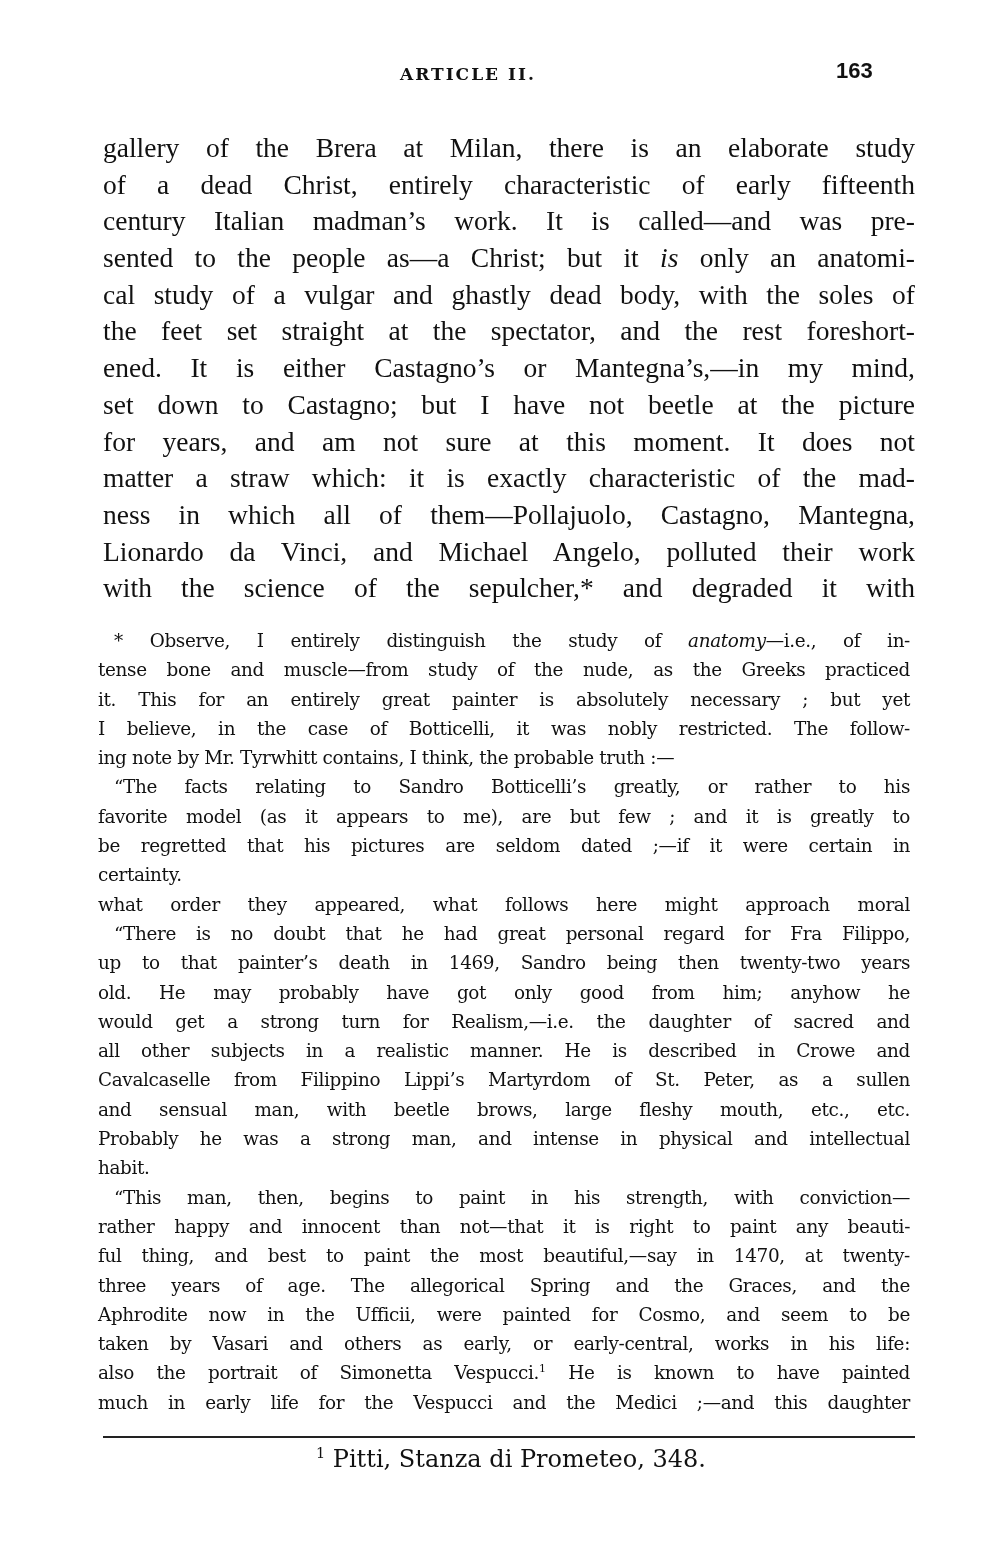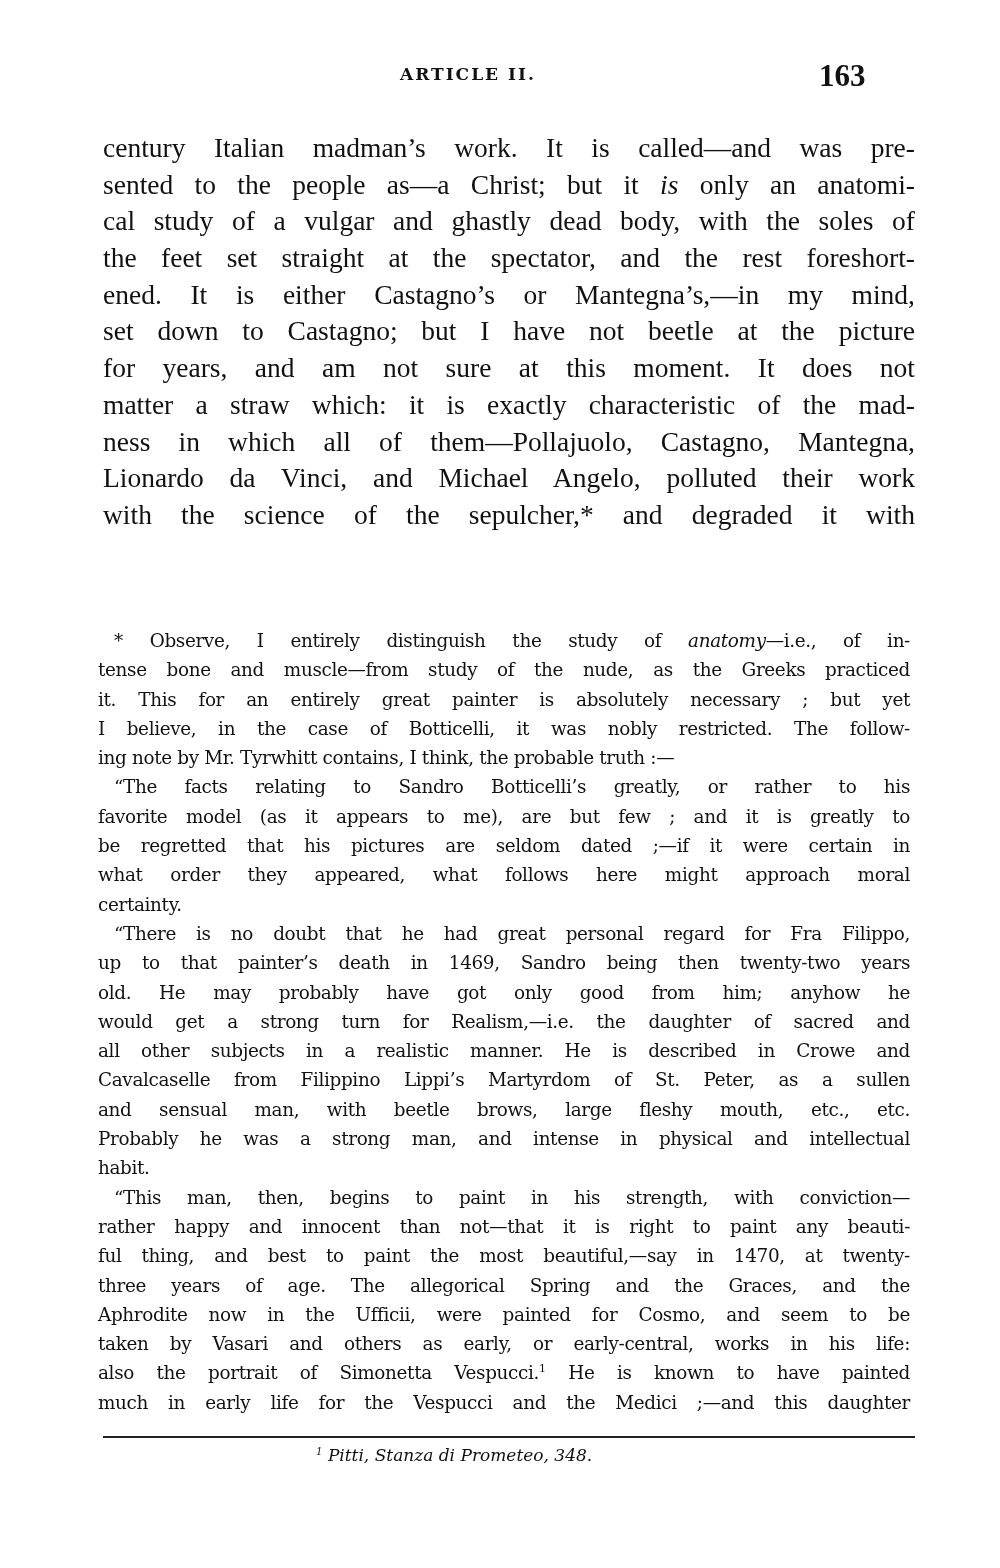--- a/index.html
+++ b/index.html
@@ -1,42 +1,44 @@
 <!DOCTYPE html>
 <html><head>
   <meta charset="utf-8">
   <style>
     html, body { margin: 0; padding: 0; background: #ffffff; }
     body { width: 1000px; height: 1568px; position: relative; overflow: hidden; color: #111; }
     .page { position: absolute; left: 0; top: 0; width: 928px; height: 1568px; }
     .running-head { position: absolute; top: 58px; left: 0; width: 1000px; height: 36px; }
     .running-title { position: absolute; left: 400px; top: 6px; font-family: "DejaVu Serif", serif; font-size: 17px; letter-spacing: 2px; font-weight: bold; }
-    .page-number { position: absolute; left: 819px; top: 0; font-family: Liberation Serif, serif; font-size: 31px; font-weight: bold; }
+    .page-number { position: absolute; left: 836px; top: 0; font-family: Liberation Sans, sans-serif; font-size: 22px; font-weight: bold; }
     .main-text { position: absolute; left: 103px; top: 130px; width: 812px; font-family: "Liberation Serif", serif; font-size: 27.5px; line-height: 36.7px; }
     .line { display: block; text-align: justify; text-align-last: justify; white-space: nowrap; height: 36.7px; }
     .footnote { position: absolute; left: 98px; top: 626px; width: 812px; font-family: "DejaVu Serif", serif; font-size: 18.4px; line-height: 29.3px; }
     .fn-line { display: block; text-align: justify; text-align-last: justify; white-space: nowrap; height: 29.3px; letter-spacing: -0.35px; }
     .fn-line.indent { padding-left: 16px; }
     .fn-line.last { text-align-last: left; }
     .rule { position: absolute; left: 103px; top: 1436px; width: 812px; height: 2px; background: #222; }
-    .bottom-note { position: absolute; left: 316px; top: 1445px; font-family: "DejaVu Serif", serif; font-size: 17px; font-style: italic; }
+    .bottom-note { position: absolute; left: 316px; top: 1445px; font-family: "DejaVu Serif", serif; font-size: 24px; }
     sup { font-size: 0.6em; vertical-align: 0.6em; line-height: 0; }
     em { font-style: italic; }
   </style>
 </head>
 <body>
 
 <div class="page">
 
   <div class="running-head">
     <span class="running-title">ARTICLE II.</span>
     <span class="page-number">163</span>
   </div>
 
   <div class="main-text">
+    <span class="line">gallery of the Brera at Milan, there is an elaborate study</span>
+    <span class="line">of a dead Christ, entirely characteristic of early fifteenth</span>
     <span class="line">century Italian madman’s work.  It is called—and was pre-</span>
     <span class="line"><span>sented to the people as—a Christ; but it </span><em>is</em><span> only an anatomi-</span></span>
     <span class="line">cal study of a vulgar and ghastly dead body, with the soles of</span>
     <span class="line">the feet set straight at the spectator, and the rest foreshort-</span>
     <span class="line">ened.  It is either Castagno’s or Mantegna’s,—in my mind,</span>
     <span class="line">set down to Castagno; but I have not beetle at the picture</span>
     <span class="line">for years, and am not sure at this moment.  It does not</span>
     <span class="line">matter a straw which: it is exactly characteristic of the mad-</span>
     <span class="line">ness in which all of them—Pollajuolo, Castagno, Mantegna,</span>
     <span class="line">Lionardo da Vinci, and Michael Angelo, polluted their work</span>
@@ -45,22 +47,22 @@
 
   <div class="footnote">
     <span class="fn-line indent"><span>* Observe, I entirely distinguish the study of </span><em>anatomy</em><span>—i.e., of in-</span></span>
     <span class="fn-line">tense bone and muscle—from study of the nude, as the Greeks practiced</span>
     <span class="fn-line">it.  This for an entirely great painter is absolutely necessary ; but yet</span>
     <span class="fn-line">I believe, in the case of Botticelli, it was nobly restricted.  The follow-</span>
     <span class="fn-line last">ing note by Mr. Tyrwhitt contains, I think, the probable truth :—</span>
     <span class="fn-line indent">“The facts relating to Sandro Botticelli’s greatly, or rather to his</span>
     <span class="fn-line">favorite model (as it appears to me), are but few ; and it is greatly to</span>
     <span class="fn-line">be regretted that his pictures are seldom dated ;—if it were certain in</span>
+    <span class="fn-line last">certainty.</span>
     <span class="fn-line">what order they appeared, what follows here might approach moral</span>
-    <span class="fn-line last">certainty.</span>
     <span class="fn-line indent">“There is no doubt that he had great personal regard for Fra Filippo,</span>
     <span class="fn-line">up to that painter’s death in 1469, Sandro being then twenty-two years</span>
     <span class="fn-line">old.  He may probably have got only good from him; anyhow he</span>
     <span class="fn-line">would get a strong turn for Realism,—i.e. the daughter of sacred and</span>
     <span class="fn-line">all other subjects in a realistic manner.  He is described in Crowe and</span>
     <span class="fn-line">Cavalcaselle from Filippino Lippi’s Martyrdom of St. Peter, as a sullen</span>
     <span class="fn-line">and sensual man, with beetle brows, large fleshy mouth, etc., etc.</span>
     <span class="fn-line">Probably he was a strong man, and intense in physical and intellectual</span>
     <span class="fn-line last">habit.</span>
     <span class="fn-line indent">“This man, then, begins to paint in his strength, with conviction—</span>

